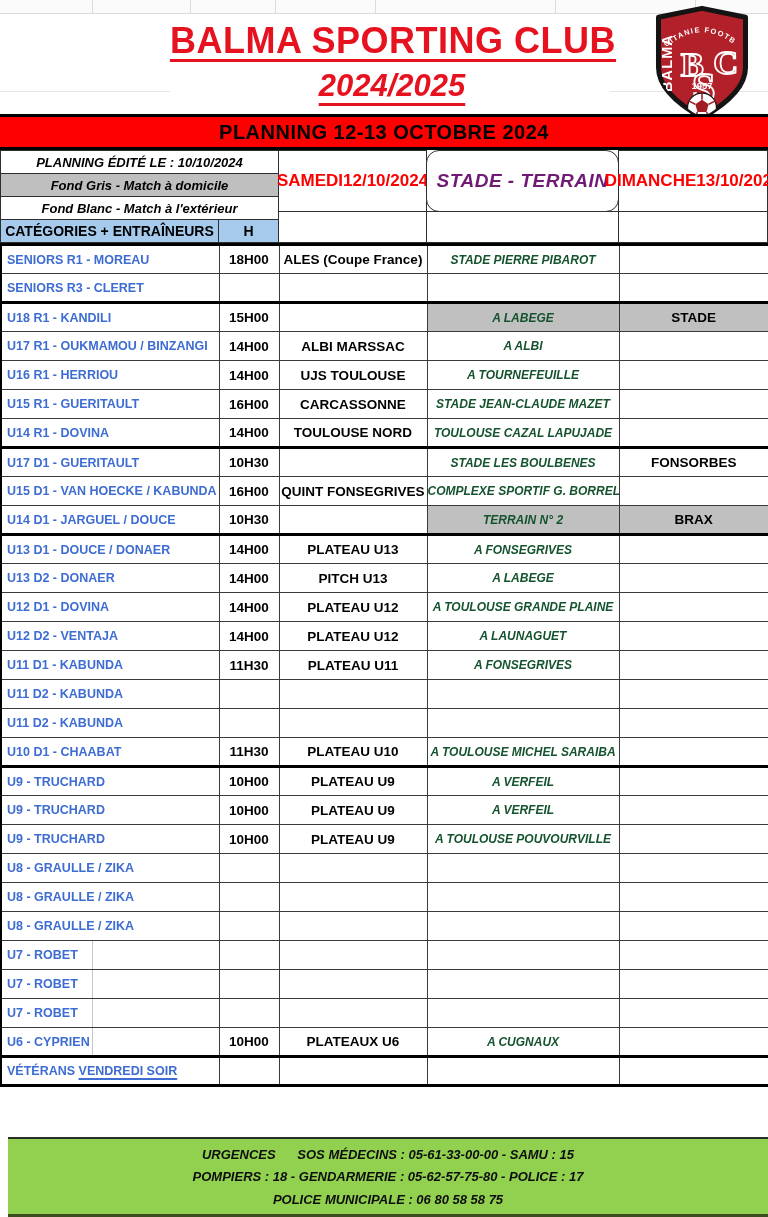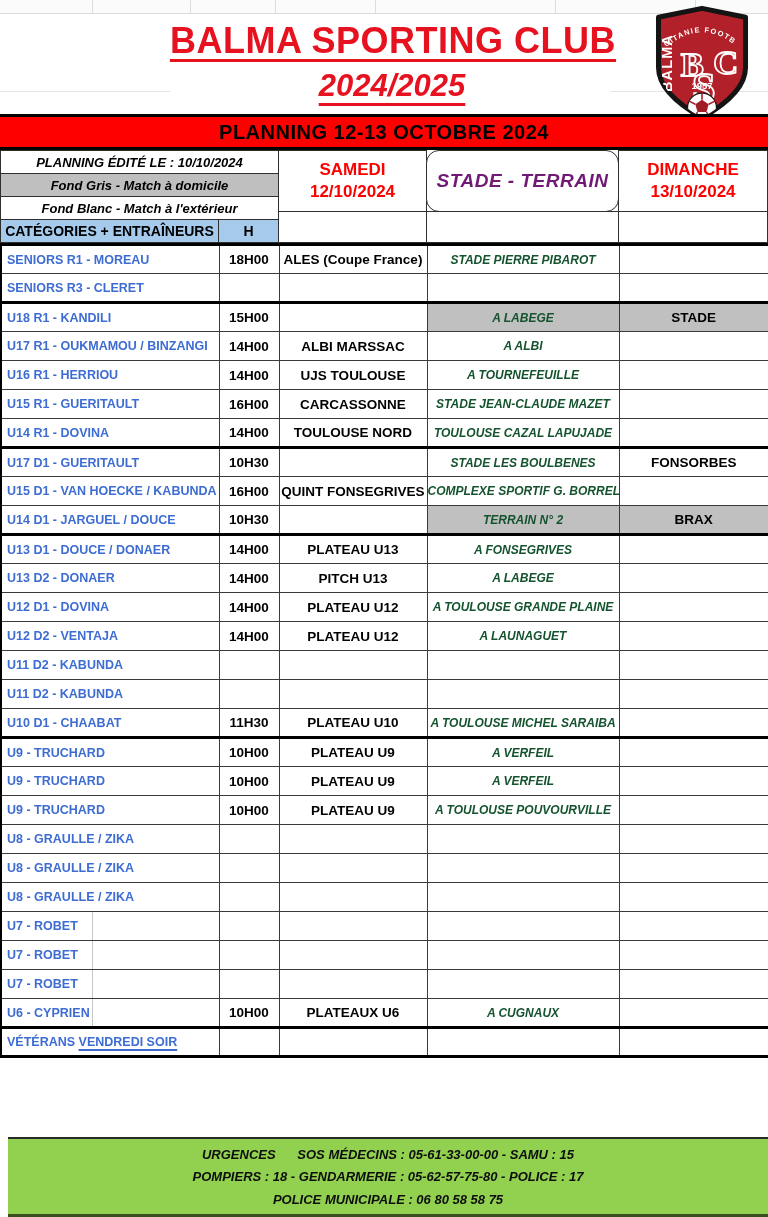--- a/index.html
+++ b/index.html
@@ -26,21 +26,21 @@
           font-size:20px;font-weight:bold;color:#000;letter-spacing:.5px;}
 
   
   .hg{position:absolute;top:150px;left:0;width:768px;height:93px;}
   .cell{position:absolute;box-sizing:border-box;border:1px solid #2f2f2f;
         display:flex;align-items:center;justify-content:center;background:#fff;}
   .leg{font-size:13px;font-weight:bold;font-style:italic;color:#000;text-align:center;}
   .graybg{background:#bfbfbf;}
   .bluebg{background:#a6caec;}
   .cats{font-size:14px;font-weight:bold;font-style:normal;}
-  .daycell{flex-direction:column;color:#fe0000;font-weight:bold;font-size:17px;line-height:1.3;}
+  .daycell{flex-direction:row;color:#fe0000;font-weight:bold;font-size:17px;line-height:1.3;}
   .stadecell{color:#701a75;font-weight:bold;font-style:italic;font-size:19px;letter-spacing:.5px;border-radius:13px;}
 
   
   .tablewrap{position:absolute;top:243px;left:0;width:768px;}
   table{border-collapse:collapse;table-layout:fixed;width:768px;
         border:2px solid #000;border-top:3px solid #000;}
   td{border:1px solid #3a3a3a;height:29px;padding:0;box-sizing:border-box;
      overflow:hidden;white-space:nowrap;background:#fff;}
   td.cat{padding-left:5px;text-align:left;color:#3d6cd3;font-weight:bold;font-size:12.5px;}
   td.time,td.sat,td.sun{text-align:center;font-weight:bold;font-size:13.5px;color:#000;}
@@ -229,20 +229,27 @@
             <td class="sun"></td>
           </tr>
           <tr>
             <td class="cat">U12 D2 - VENTAJA</td>
             <td class="time">14H00</td>
             <td class="sat">PLATEAU U12</td>
             <td class="ven">A LAUNAGUET</td>
             <td class="sun"></td>
           </tr>
           <tr>
+            <td class="cat">U11 D1 - KABUNDA</td>
+            <td class="time">11H30</td>
+            <td class="sat">PLATEAU U11</td>
+            <td class="ven">A FONSEGRIVES</td>
+            <td class="sun"></td>
+          </tr>
+          <tr>
             <td class="cat">U11 D2 - KABUNDA</td>
             <td class="time"></td>
             <td class="sat"></td>
             <td class="ven"></td>
             <td class="sun"></td>
           </tr>
           <tr>
             <td class="cat">U11 D2 - KABUNDA</td>
             <td class="time"></td>
             <td class="sat"></td>

